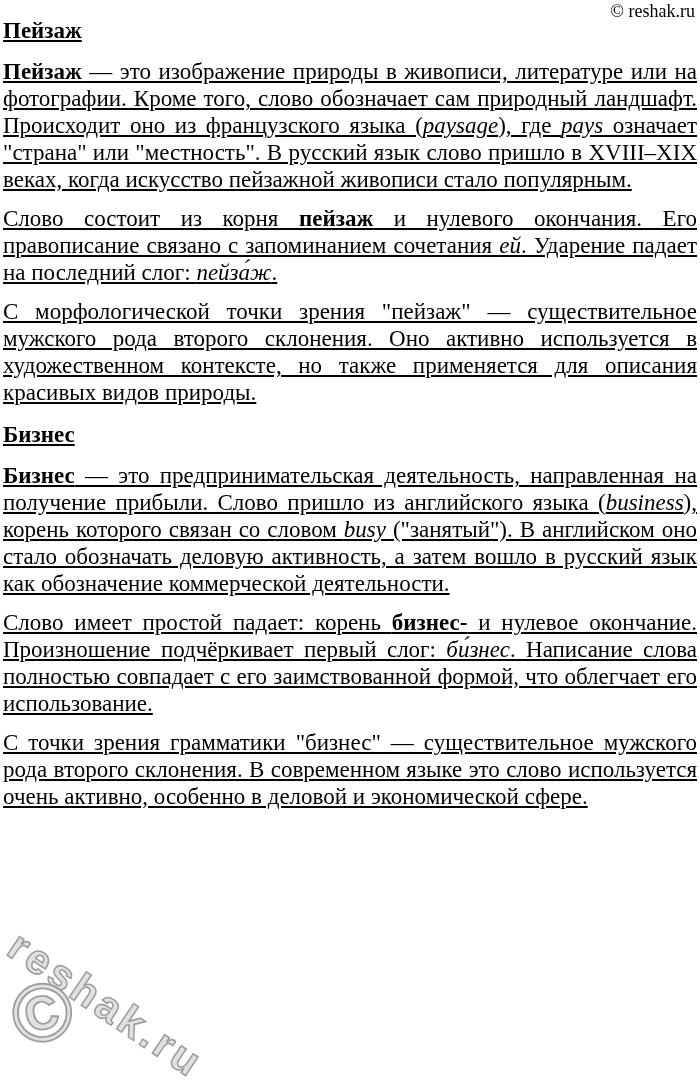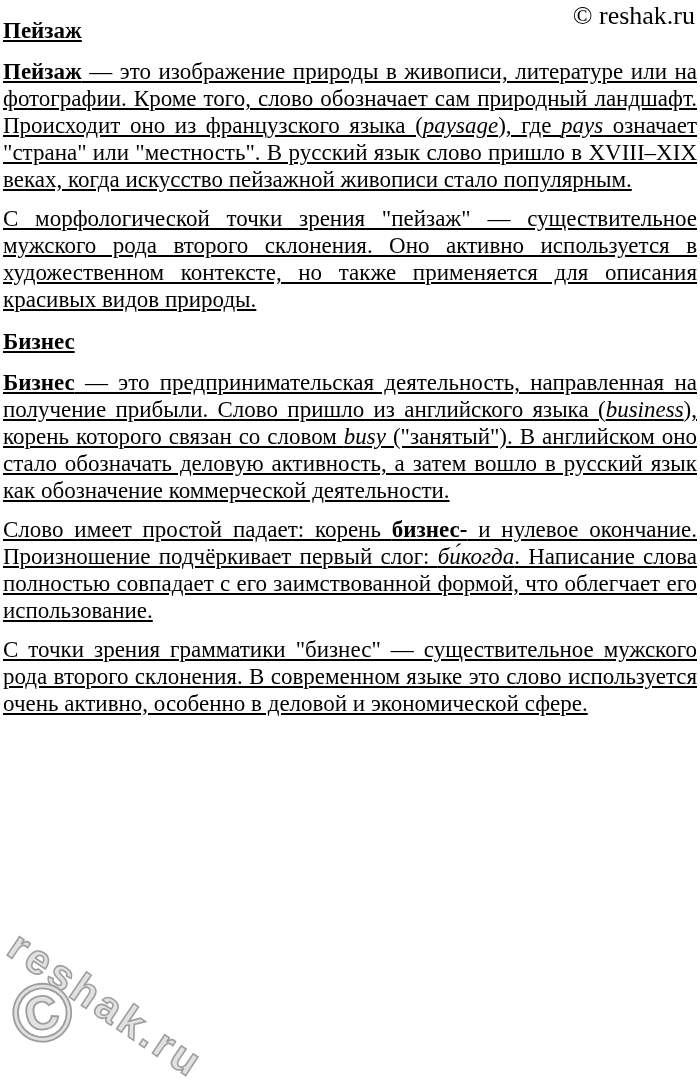--- a/index.html
+++ b/index.html
@@ -11,21 +11,21 @@
     font-family: "Liberation Serif", serif;
     font-size: 23px;
     position: relative;
     overflow: hidden;
   }
   .page { position: relative; width: 700px; height: 1083px; }
   .copyright {
     position: absolute;
     top: 1px;
     right: 5px;
-    font-size: 26px;
+    font-size: 18px;
     white-space: nowrap;
   }
   main.content { padding: 16px 3px; text-decoration: underline; }
   h2.sec-heading {
     font-size: 23px;
     font-weight: bold;
     margin: 14px 0 0 0;
     line-height: 30px;
   }
   section:first-child h2.sec-heading { margin-top: 0; }
@@ -80,26 +80,27 @@
 <body>
 
 <div class="page">
 
   <div class="copyright">© reshak.ru</div>
 
   <main class="content">
       <section>
         <h2 class="sec-heading">Пейзаж</h2>
         <p class="para"><span class="b">Пейзаж</span><span> — это изображение природы в живописи, литературе или на фотографии. Кроме того, слово обозначает сам природный ландшафт. Происходит оно из французского языка (</span><span class="i">paysage</span><span>), где </span><span class="i">pays</span><span> означает "страна" или "местность". В русский язык слово пришло в XVIII–XIX веках, когда искусство пейзажной живописи стало популярным.</span></p>
+        <p class="para"><span>Слово состоит из корня </span><span class="b">пейзаж</span><span> и нулевого окончания. Его правописание связано с запоминанием сочетания </span><span class="i">ей</span><span>. Ударение падает на последний слог: </span><span class="i">пейза́ж</span><span>.</span></p>
         <p class="para"><span>С морфологической точки зрения "пейзаж" — существительное мужского рода второго склонения. Оно активно используется в художественном контексте, но также применяется для описания красивых видов природы.</span></p>
       </section>
       <section>
         <h2 class="sec-heading">Бизнес</h2>
         <p class="para"><span class="b">Бизнес</span><span> — это предпринимательская деятельность, направленная на получение прибыли. Слово пришло из английского языка (</span><span class="i">business</span><span>), корень которого связан со словом </span><span class="i">busy</span><span> ("занятый"). В английском оно стало обозначать деловую активность, а затем вошло в русский язык как обозначение коммерческой деятельности.</span></p>
-        <p class="para"><span>Слово имеет простой падает: корень </span><span class="b">бизнес-</span><span> и нулевое окончание. Произношение подчёркивает первый слог: </span><span class="i">би́когда</span><span>. Написание слова полностью совпадает с его заимствованной формой, что облегчает его использование.</span></p>
+        <p class="para"><span>Слово имеет простой падает: корень </span><span class="b">бизнес-</span><span> и нулевое окончание. Произношение подчёркивает первый слог: </span><span class="i">би́знес</span><span>. Написание слова полностью совпадает с его заимствованной формой, что облегчает его использование.</span></p>
         <p class="para"><span>С точки зрения грамматики "бизнес" — существительное мужского рода второго склонения. В современном языке это слово используется очень активно, особенно в деловой и экономической сфере.</span></p>
       </section>
     </main>
 
   <div class="watermark">
     <span class="wm-text">reshak.ru</span>
     <span class="wm-copyright">©</span>
   </div>
 
 </div>

